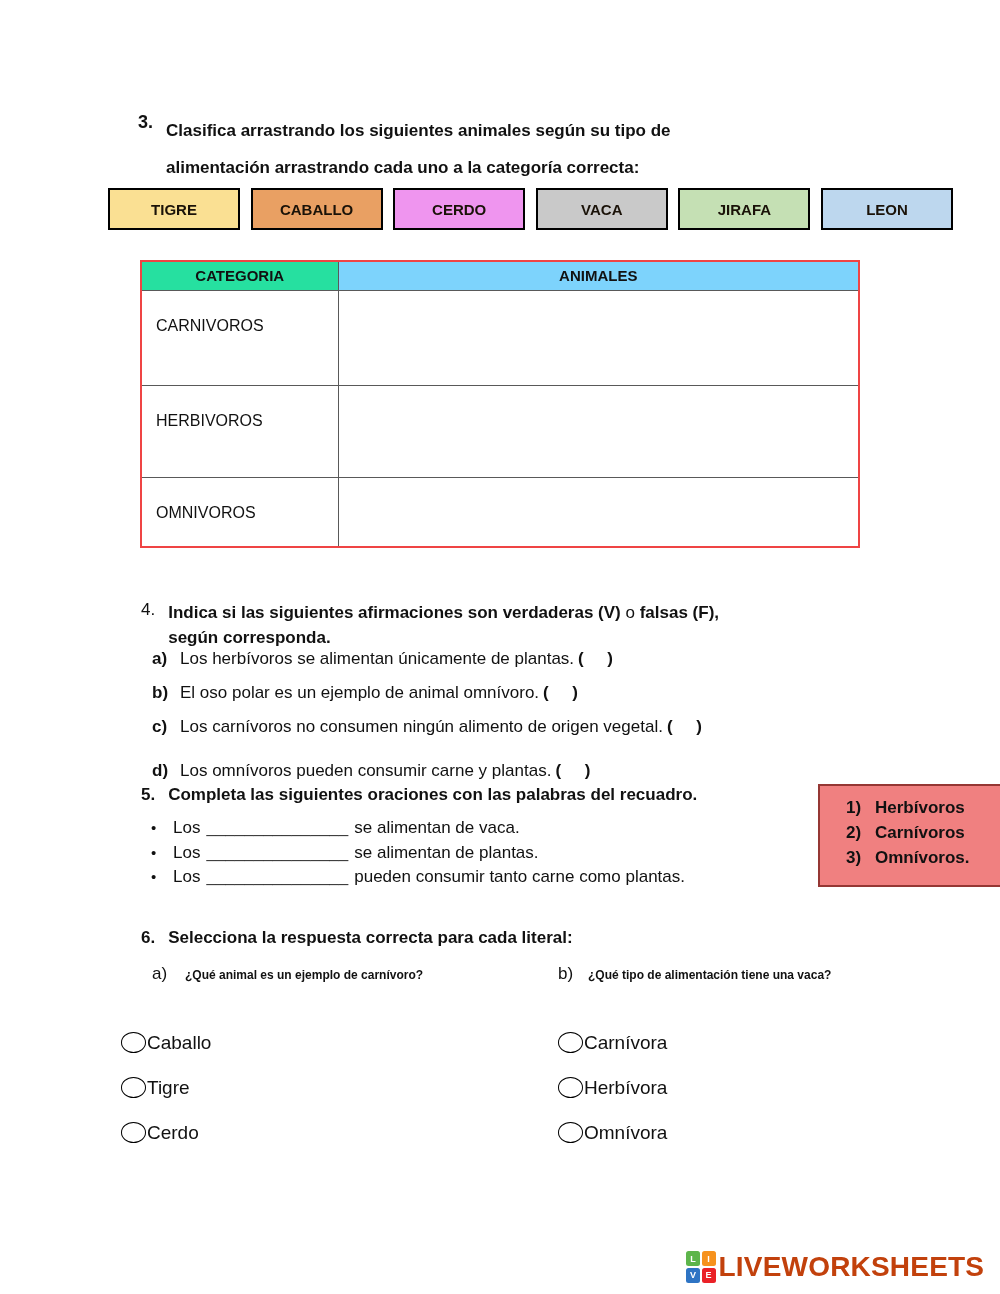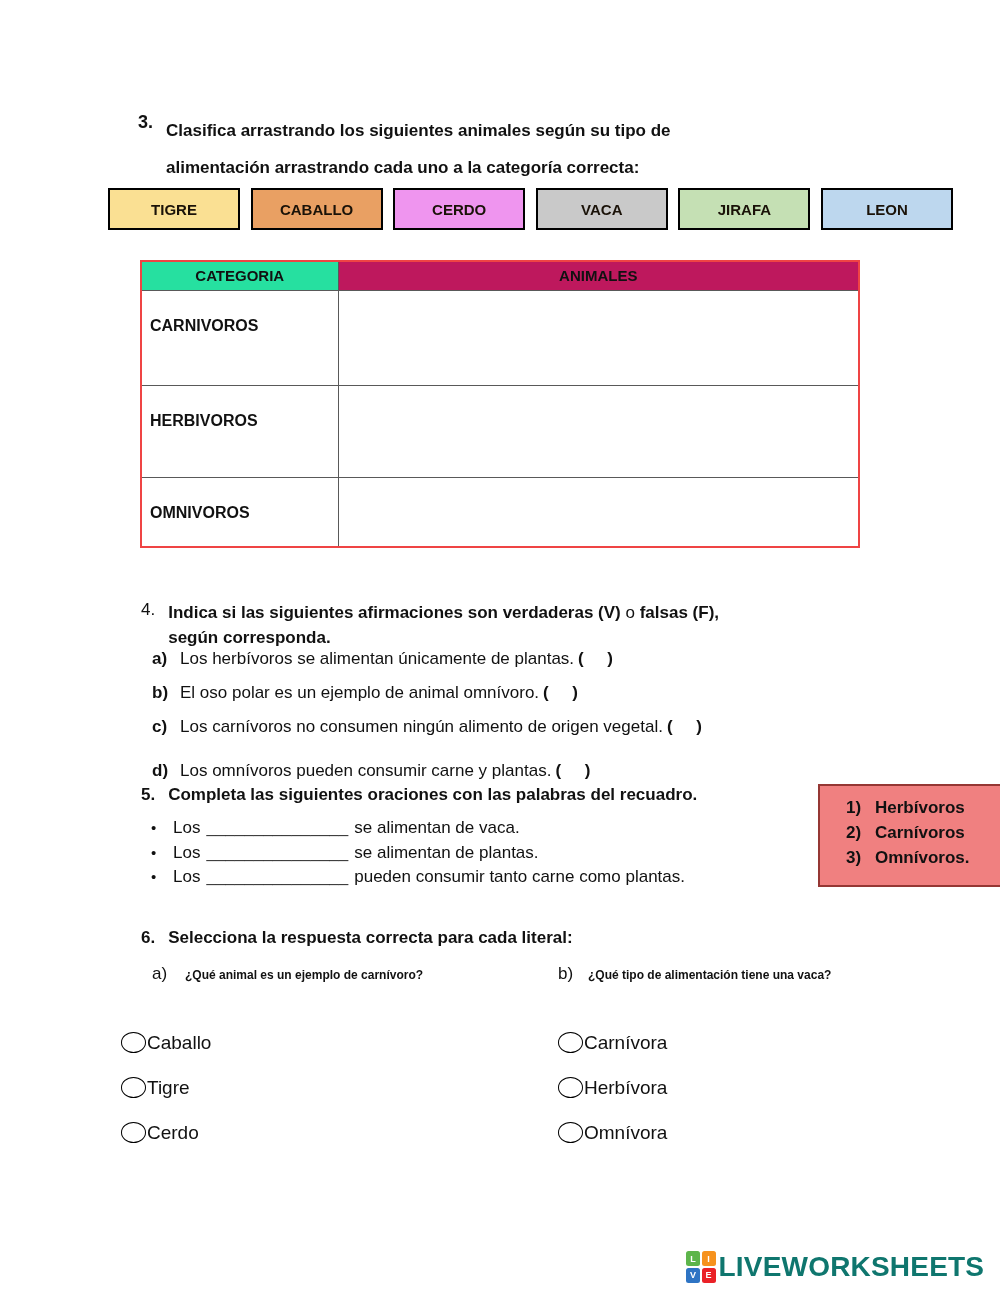--- a/index.html
+++ b/index.html
@@ -26,22 +26,22 @@
   .chip { width:132px; height:42px; border:2px solid #000;
     display:flex; align-items:center; justify-content:center;
     font-weight:bold; font-size:15px; color:#1a1208; cursor:move; }
 
   
   #class-table { position:absolute; left:140px; top:260px; width:718px;
     border-collapse:collapse; table-layout:fixed; }
   #class-table th, #class-table td { border:1.5px solid #595959; }
   #class-table { border:2px solid #ef4444; }
   #class-table th { height:29px; font-size:15px; font-weight:bold; text-align:center; }
-  #class-table td.cat { font-size:16px; font-weight:bold; vertical-align:top;
-    padding:26px 0 0 8px; }
+  #class-table td.cat { font-size:16px; font-weight:normal; vertical-align:top;
+    padding:26px 0 0 14px; }
   #class-table td.drop { background:#fff; }
   tr.r1 { height:95px; } tr.r2 { height:92px; } tr.r3 { height:70px; }
   .col-cat { width:197px; } .col-ani { width:521px; }
 
   
   #q4-head { left:141px; top:600px; }
   #q4-head .qhead-lines div { line-height:25px; }
   .tf-item { position:absolute; left:152px; font-size:17px; white-space:nowrap; }
   .tf-letter { display:inline-block; width:28px; font-weight:bold; }
   .tf-parens { font-weight:bold; margin-left:4px; }
@@ -117,21 +117,21 @@
   </div>
 
   <table id="class-table">
     <colgroup>
         <col class="col-cat">
         <col class="col-ani">
       </colgroup>
     <tbody>
         <tr>
       <th style="background-color: rgb(38, 224, 160);">CATEGORIA</th>
-      <th style="background-color: #be185d;">ANIMALES</th>
+      <th style="background-color: #7dd3fc;">ANIMALES</th>
     </tr>
     <tr class="r1">
       <td class="cat">CARNIVOROS</td>
       <td class="drop"></td>
     </tr>
     <tr class="r2">
       <td class="cat">HERBIVOROS</td>
       <td class="drop"></td>
     </tr>
     <tr class="r3">
@@ -223,16 +223,16 @@
     <span class="opt-label">Omnívora</span>
   </div>
 
   <div id="logo">
     <div id="logo-grid">
       <span class="logo-sq" style="background-color: rgb(93, 181, 75);">L</span>
       <span class="logo-sq" style="background-color: rgb(246, 146, 30);">I</span>
       <span class="logo-sq" style="background-color: rgb(46, 116, 196);">V</span>
       <span class="logo-sq" style="background-color: rgb(234, 33, 39);">E</span>
     </div>
-    <span id="logo-wordmark" style="color: #0f766e;">LIVEWORKSHEETS</span>
+    <span id="logo-wordmark" style="color: #c2410c;">LIVEWORKSHEETS</span>
   </div>
 
 </div>
 
 </body></html>

